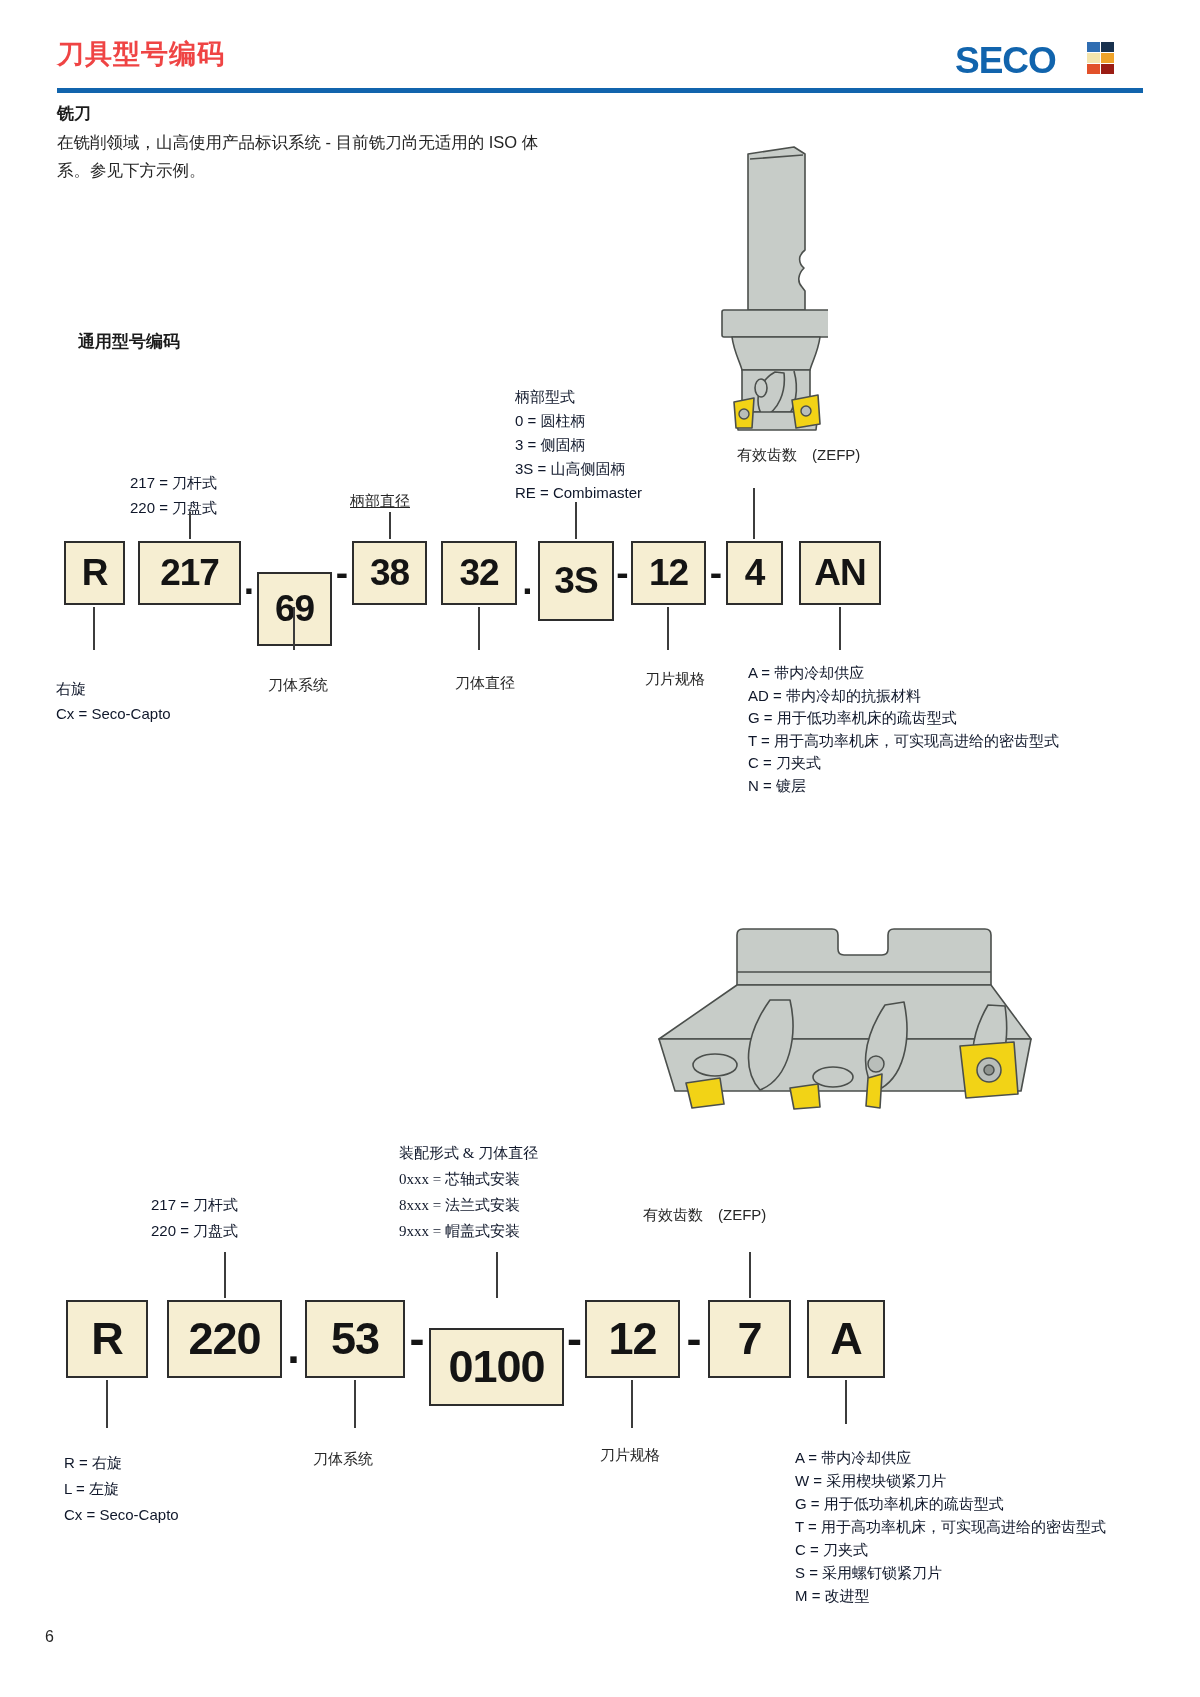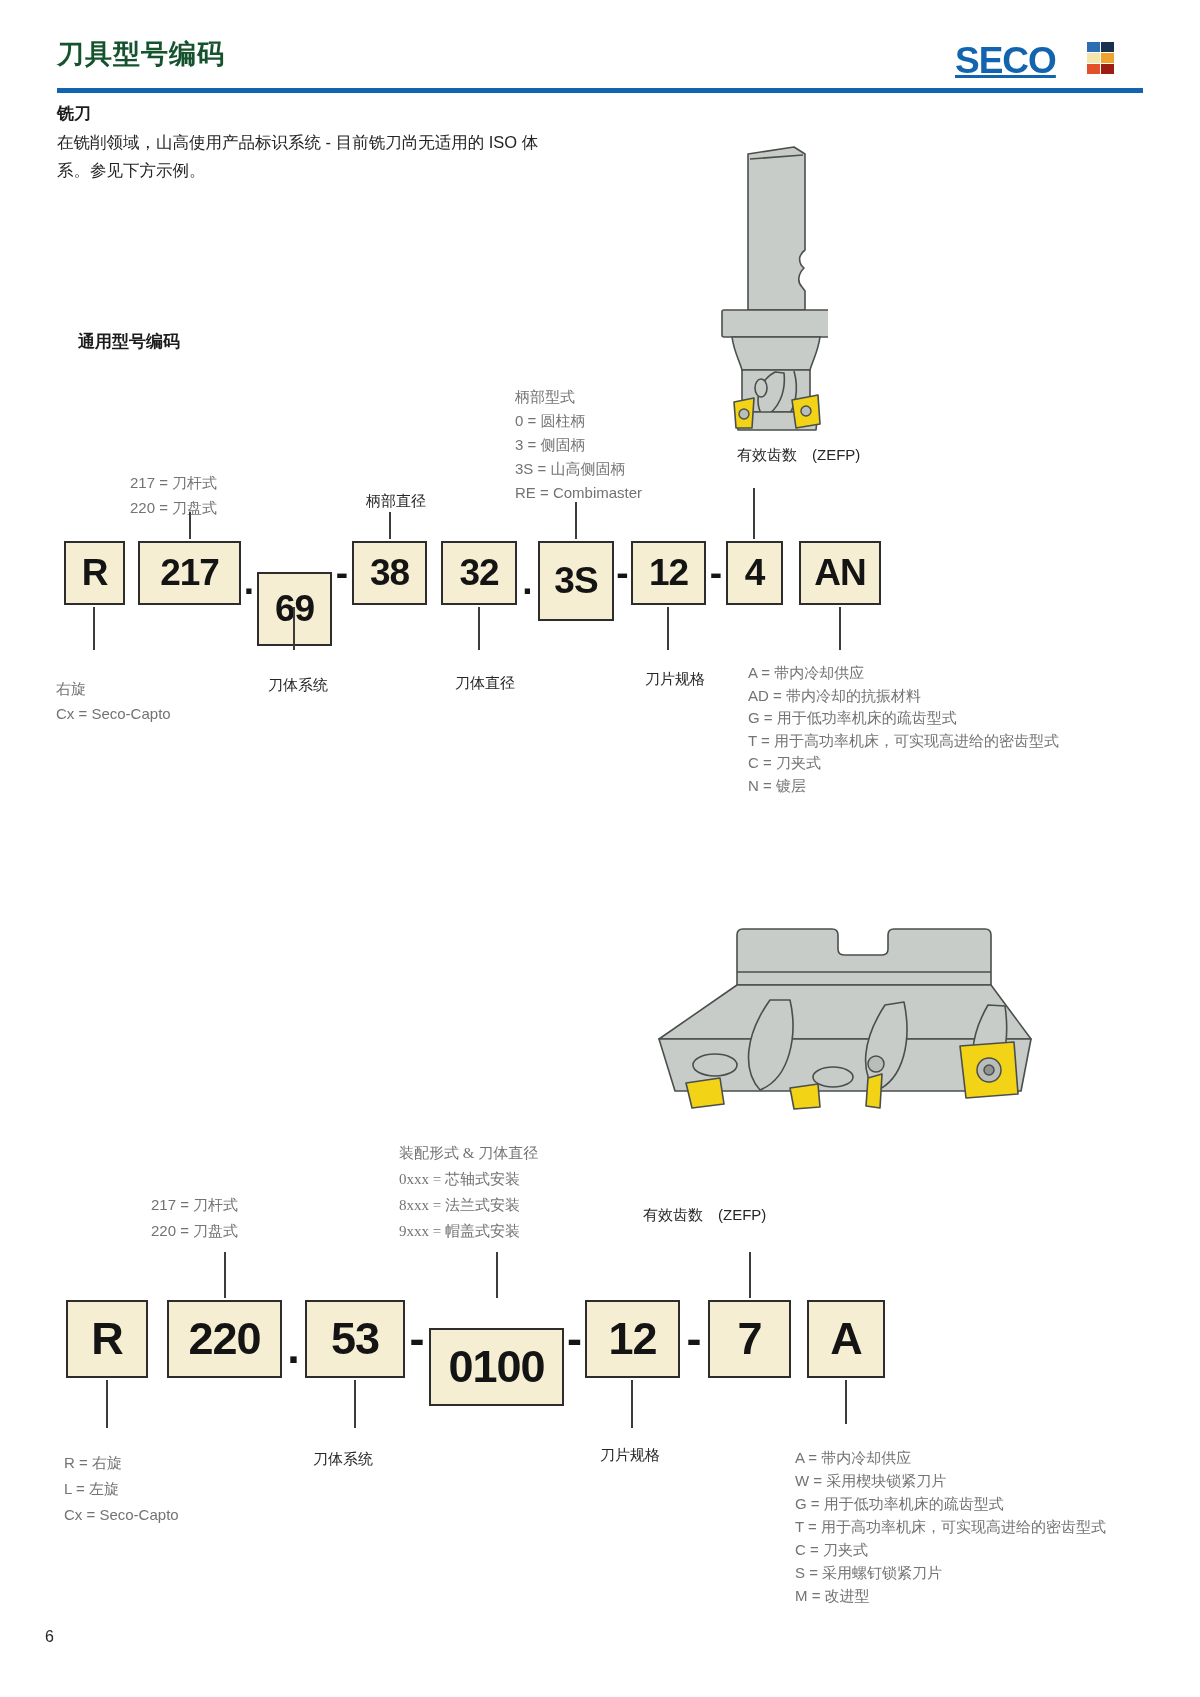--- a/index.html
+++ b/index.html
@@ -3,25 +3,25 @@
 <meta charset="utf-8">
 <style>
   html,body{margin:0;padding:0;background:#e8e8e8;}
   .page{
     position:relative;width:1200px;height:1697px;background:#ffffff;
     font-family:"Liberation Sans","DejaVu Sans",sans-serif;color:#222;
     overflow:hidden;margin:0 auto;
   }
   .abs{position:absolute;}
   .nowrap{white-space:nowrap;}
-  .title{font-size:27px;font-weight:bold;color:#14532d;letter-spacing:1px;}
+  .title{font-size:27px;font-weight:bold;color:#ef4444;letter-spacing:1px;}
   .h2{font-size:17px;font-weight:bold;color:#1c1c1c;}
   .para{font-size:16.5px;color:#242424;line-height:28px;}
   .lbl{font-size:15px;color:#262626;}
-  .lblblock{font-size:15px;color:#737373;}
+  .lblblock{font-size:15px;color:#0f172a;}
   .rule{background:#1164ad;height:5px;}
   .vline{width:2px;background:#3c3c3c;}
   .code-box{
     background:#f6eed2;border:2px solid #2d2d2d;box-sizing:border-box;
     display:flex;align-items:center;justify-content:center;
     font-weight:bold;color:#141414;letter-spacing:-1px;
   }
   .row1-font{font-size:37px;}
   .row2-font{font-size:45px;}
   .sep{display:flex;justify-content:center;font-weight:bold;color:#141414;}
@@ -32,21 +32,21 @@
   .pagenum{font-size:16px;color:#262626;}
 </style>
 </head>
 <body>
 
 <div class="page">
 
   <div class="abs title nowrap" style="left:57px;top:36px;">刀具型号编码</div>
 
   <div class="abs" style="left:955px;top:40px;width:190px;height:44px;">
-    <span class="logo-text abs" style="left:0;top:0;text-decoration:underline;">SECO</span>
+    <span class="logo-text abs" style="left:0;top:0;">SECO</span>
     <span class="abs" style="left:132px;top:2px;width:28px;height:33px;">
       <i class="sq" style="left:0;top:0;background:#2f6db2;"></i>
       <i class="sq" style="left:14px;top:0;background:#19314e;"></i>
       <i class="sq" style="left:0;top:11px;background:#f4e5ad;"></i>
       <i class="sq" style="left:14px;top:11px;background:#efa32a;"></i>
       <i class="sq" style="left:0;top:22px;background:#e2512a;"></i>
       <i class="sq" style="left:14px;top:22px;background:#9b1d14;"></i>
     </span>
   </div>
 
@@ -77,21 +77,21 @@
       <circle cx="158" cy="301" r="5"></circle>
     </g>
   </svg>
 
   <div class="abs h2 nowrap" style="left:57px;top:330px;margin-left:21px;">通用型号编码</div>
 
   <div class="abs lblblock" style="left:130px;top:470px;line-height:25px;">
     <div class="nowrap">217 = 刀杆式</div>
     <div class="nowrap">220 = 刀盘式</div>
   </div>
-  <div class="abs lbl nowrap" style="left:366px;top:492px;">柄部直径</div>
+  <div class="abs lbl nowrap" style="left:350px;top:492px;text-decoration:underline;">柄部直径</div>
   <div class="abs lblblock" style="left:515px;top:385px;line-height:24px;">
     <div class="nowrap">柄部型式</div>
     <div class="nowrap">0 = 圆柱柄</div>
     <div class="nowrap">3 = 侧固柄</div>
     <div class="nowrap">3S = 山高侧固柄</div>
     <div class="nowrap">RE = Combimaster</div>
   </div>
   <div class="abs lbl nowrap" style="left:737px;top:446px;">有效齿数　(ZEFP)</div>
 
   <div class="abs vline" style="left:189px;top:512px;height:27px;"></div>

